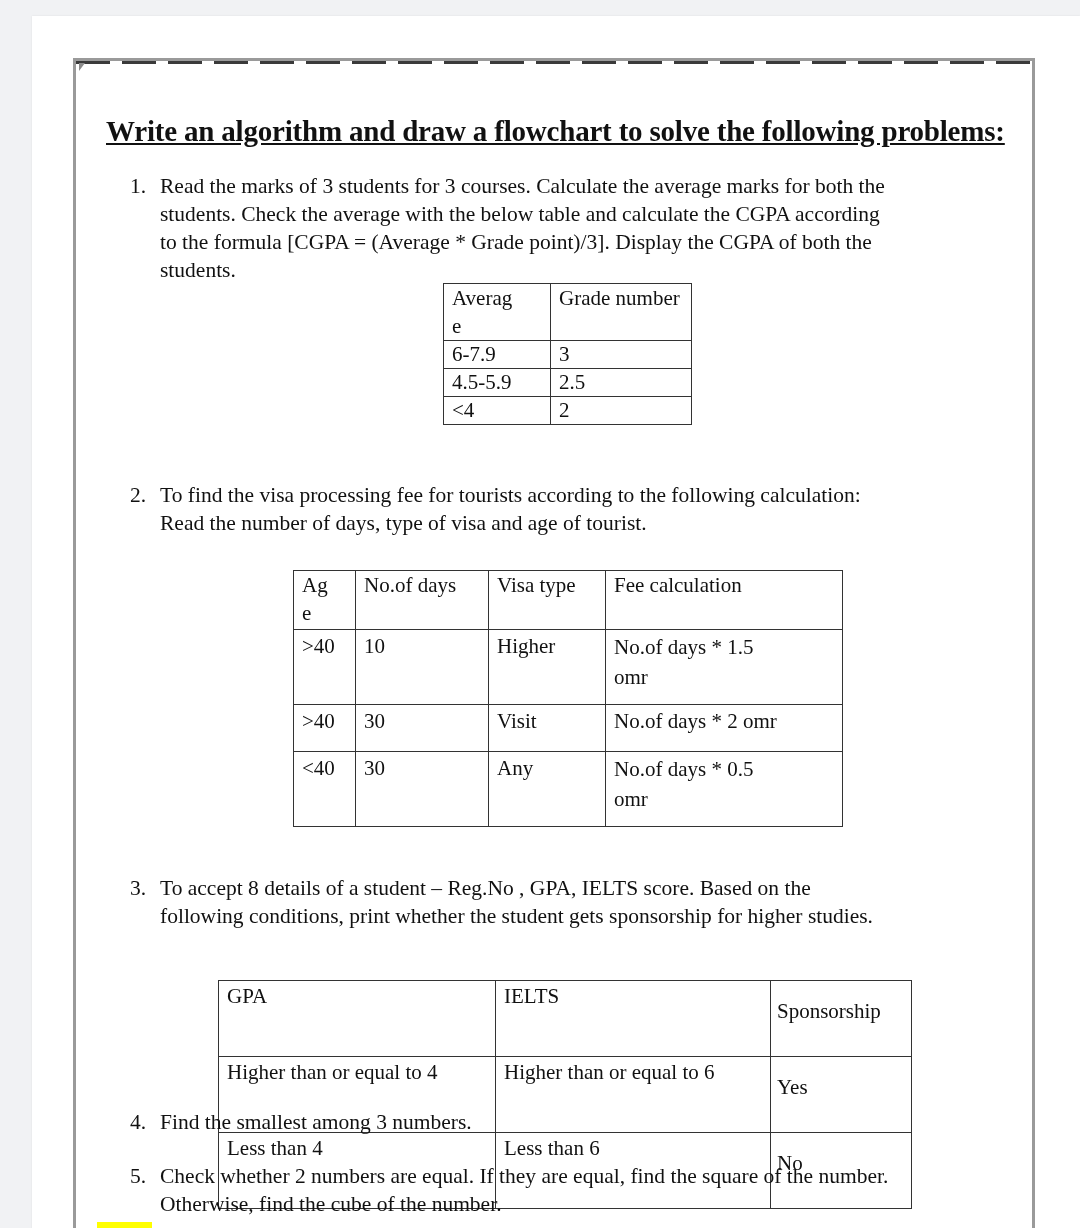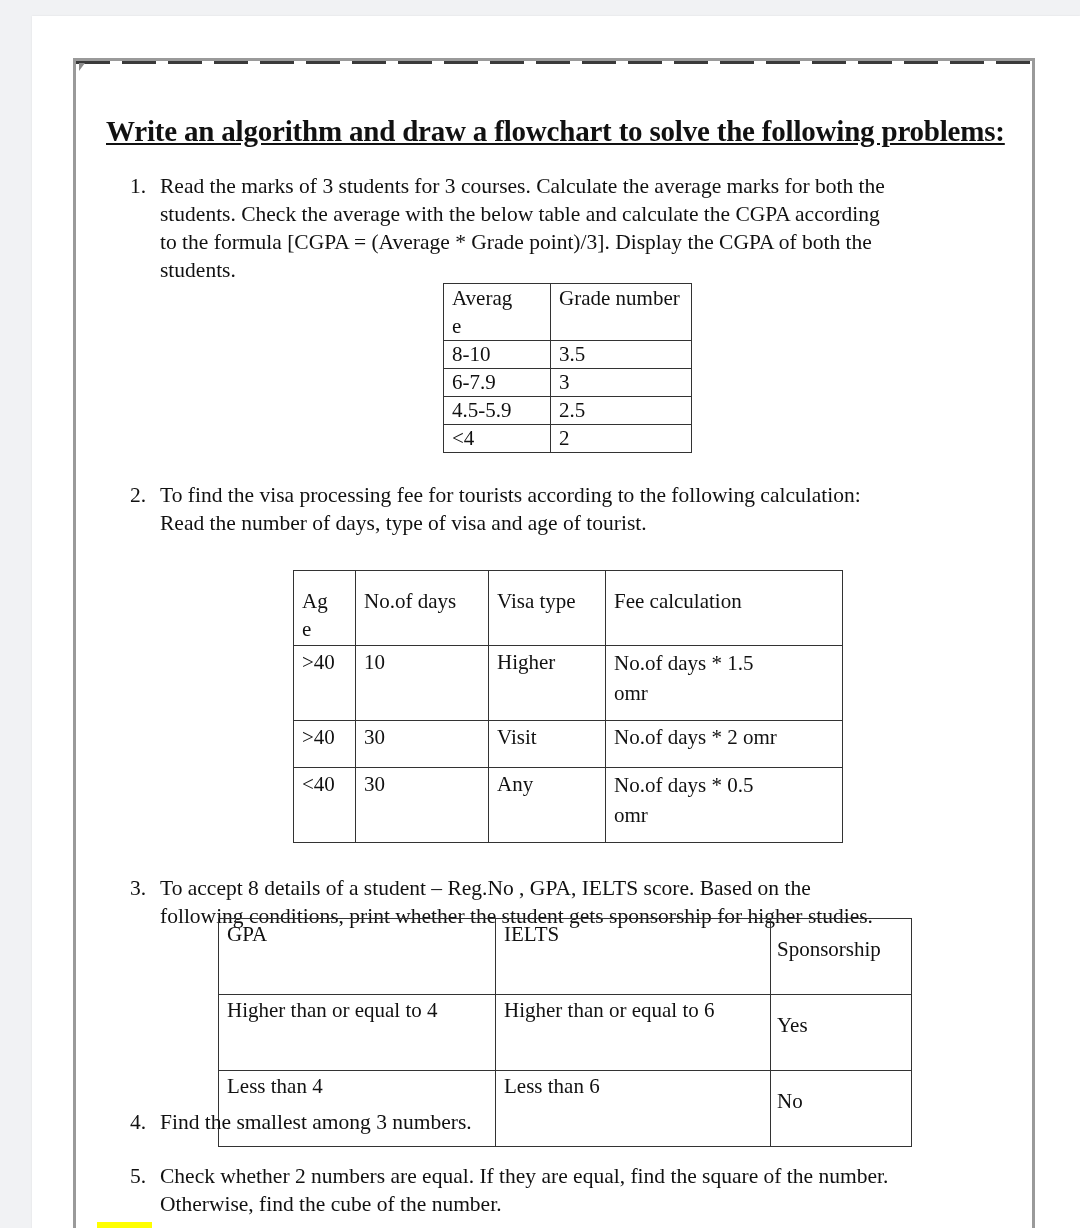--- a/index.html
+++ b/index.html
@@ -55,26 +55,26 @@
   #t1 td:nth-child(2) { width: 124px; }
   #t1 tr.hdr td { height: 54px; }
   #t1 tr.row td { height: 27px; line-height: 27px; }
 
   #t2 { left: 293px; top: 570px; }
   #t2 td { padding: 0 8px; }
   #t2 td:nth-child(1) { width: 45px; }
   #t2 td:nth-child(2) { width: 116px; }
   #t2 td:nth-child(3) { width: 100px; }
   #t2 td:nth-child(4) { width: 220px; }
-  #t2 tr.hdr td { height: 58px; padding-top: 16px; }
+  #t2 tr.hdr td { height: 58px; padding-top: 0; }
   #t2 tr.r1 td { height: 72px; padding-top: 2px; }
   #t2 tr.r2 td { height: 44px; padding-top: 2px; }
   #t2 tr.r3 td { height: 72px; padding-top: 2px; }
 
-  #t3 { left: 218px; top: 918px; }
+  #t3 { left: 218px; top: 980px; }
   #t3 td:nth-child(1) { width: 260px; }
   #t3 td:nth-child(2) { width: 258px; }
   #t3 td:nth-child(3) { width: 128px; padding: 16px 6px; }
   #t3 tr td { height: 43px; padding-top: 1px; }
 
   .highlight {
     position: absolute; left: 97px; top: 1222px; width: 55px; height: 6px;
     background: #ffff00;
   }
 </style>
@@ -95,24 +95,20 @@
 to the formula [CGPA = (Average * Grade point)/3]. Display the CGPA of both the
 students.</span>
 </div>
 
 <table id="t1">
   <tbody>
       <tr class="hdr">
     <td><span style="white-space:pre-line">Averag
 e</span></td>
     <td>Grade number</td>
-  </tr>
-  <tr class="row">
-    <td>8-10</td>
-    <td>3.5</td>
   </tr>
   <tr class="row">
     <td>6-7.9</td>
     <td>3</td>
   </tr>
   <tr class="row">
     <td>4.5-5.9</td>
     <td>2.5</td>
   </tr>
   <tr class="row">

